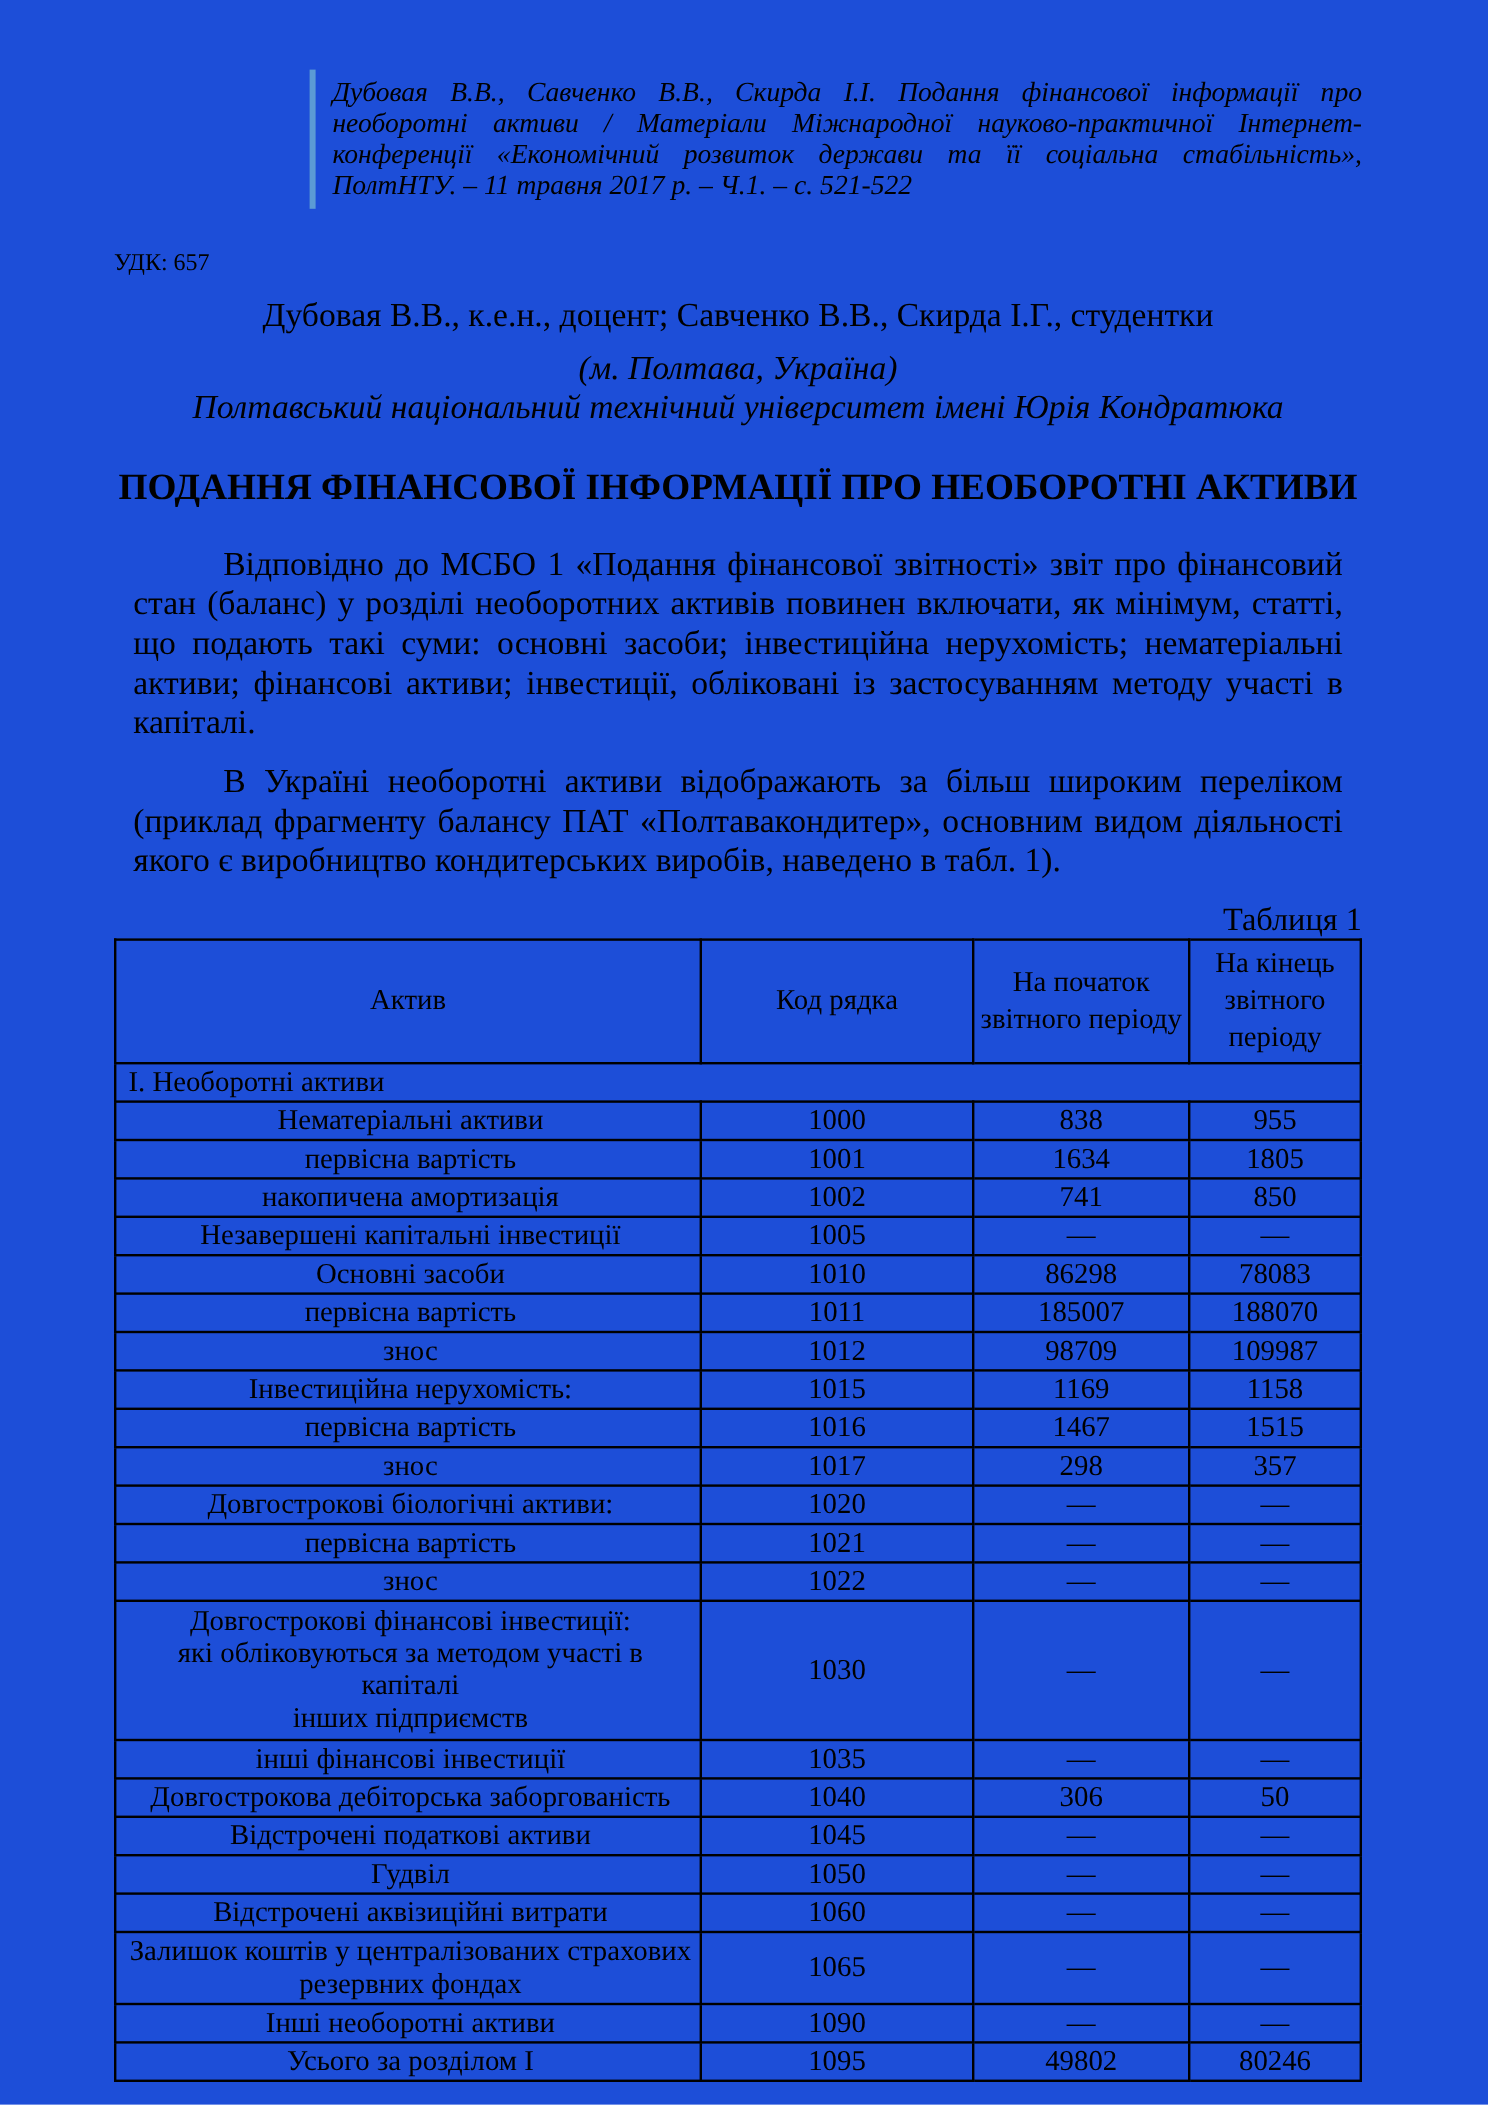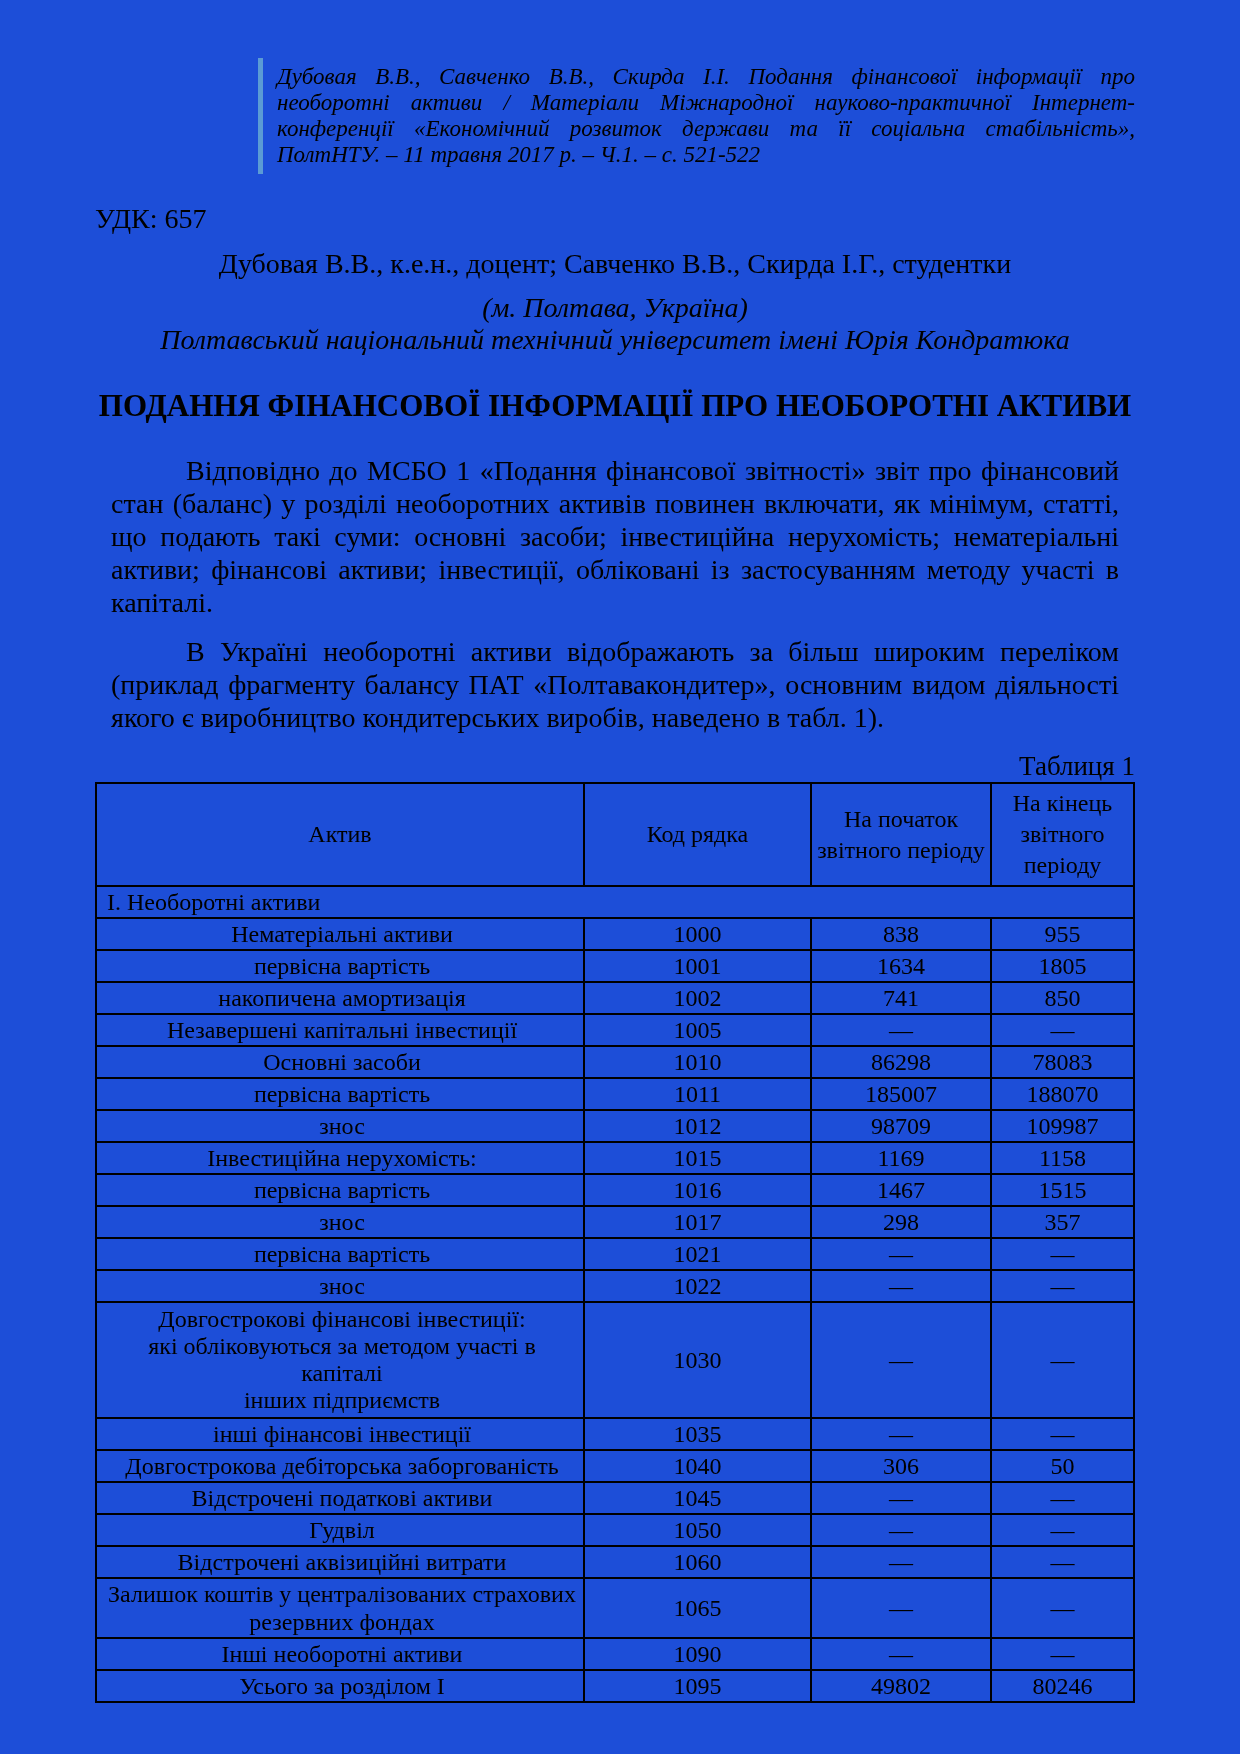--- a/index.html
+++ b/index.html
@@ -22,21 +22,21 @@
     padding: 6px 0 6px 14px;
     font-style: italic;
     font-size: 23px;
     line-height: 26px;
     text-align: justify;
   }
   .citation p { margin: 0; }
 
   .udc {
     margin: 0 0 6px 0;
-    font-size: 28px;
+    font-size: 20px;
     line-height: 34px;
   }
   .authors {
     margin: 12px;
     text-align: center;
     font-size: 28px;
     line-height: 32px;
   }
   .affil {
     margin: 0;
@@ -203,20 +203,26 @@
           <td class="cell-num">1467</td>
           <td class="cell-num">1515</td>
         </tr>
         <tr>
           <td class="cell-label">знос</td>
           <td class="cell-num">1017</td>
           <td class="cell-num">298</td>
           <td class="cell-num">357</td>
         </tr>
         <tr>
+          <td class="cell-label">Довгострокові біологічні активи:</td>
+          <td class="cell-num">1020</td>
+          <td class="cell-num">—</td>
+          <td class="cell-num">—</td>
+        </tr>
+        <tr>
           <td class="cell-label">первісна вартість</td>
           <td class="cell-num">1021</td>
           <td class="cell-num">—</td>
           <td class="cell-num">—</td>
         </tr>
         <tr>
           <td class="cell-label">знос</td>
           <td class="cell-num">1022</td>
           <td class="cell-num">—</td>
           <td class="cell-num">—</td>

